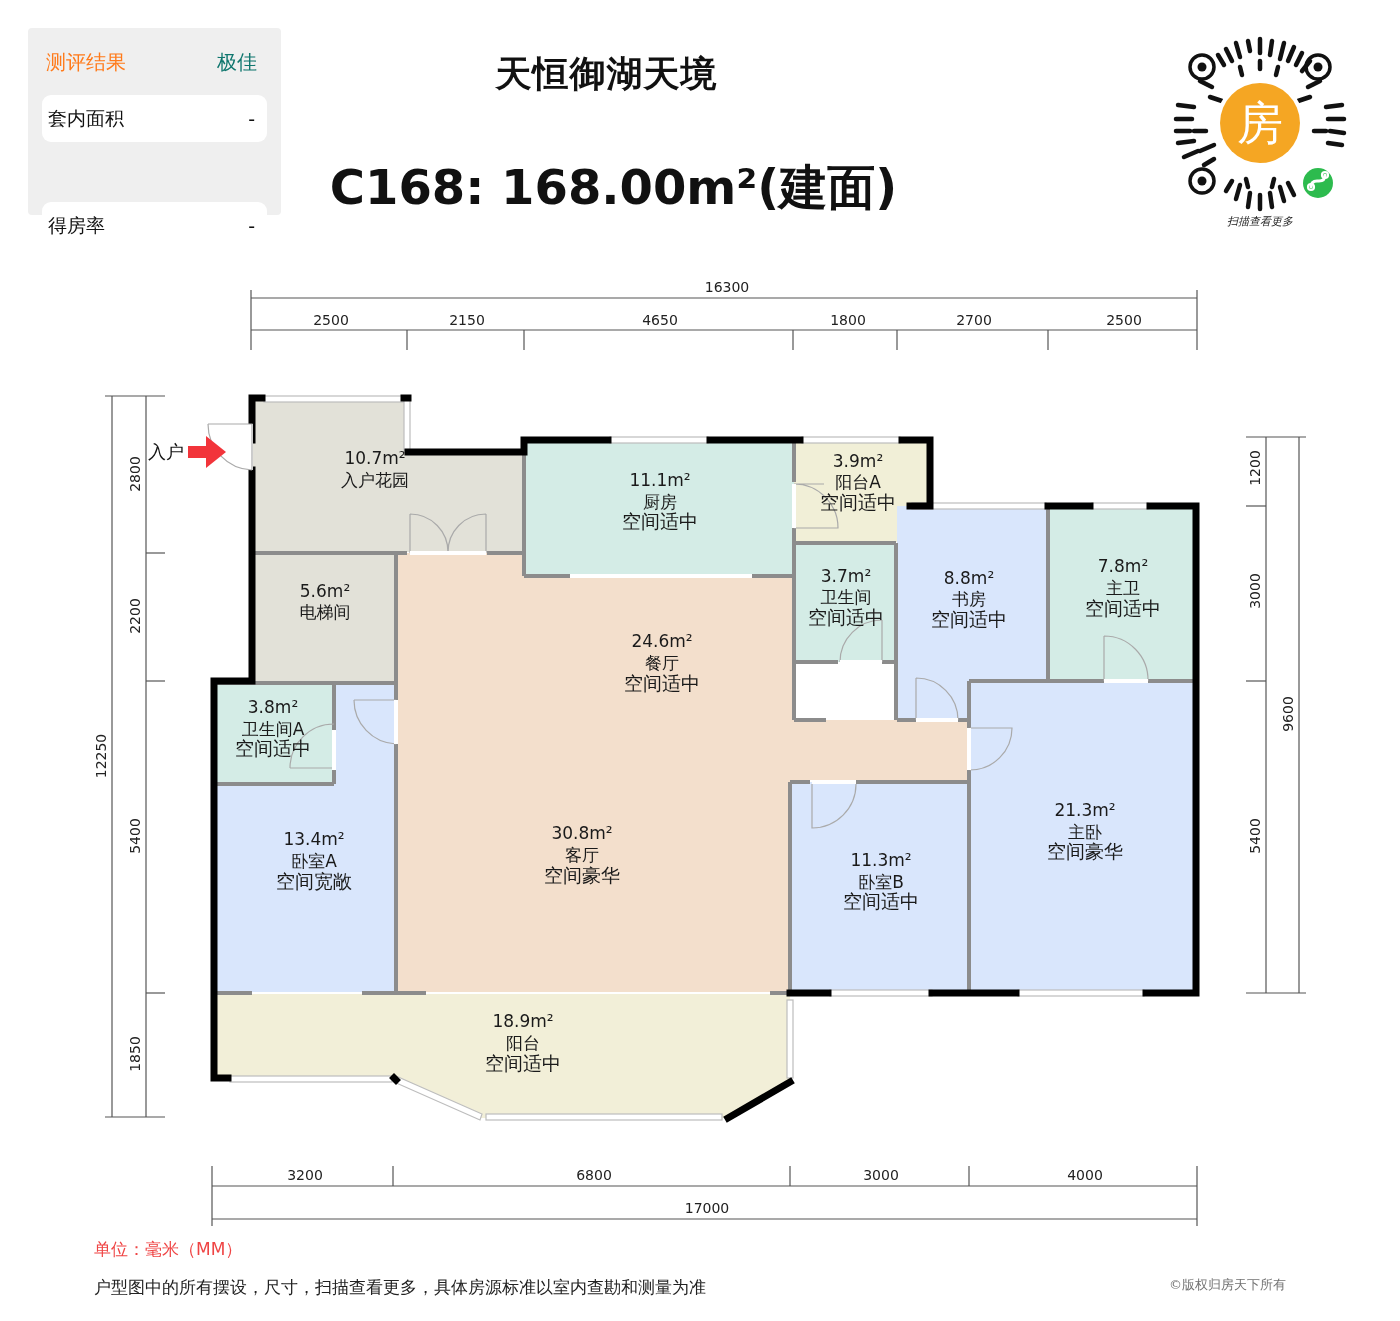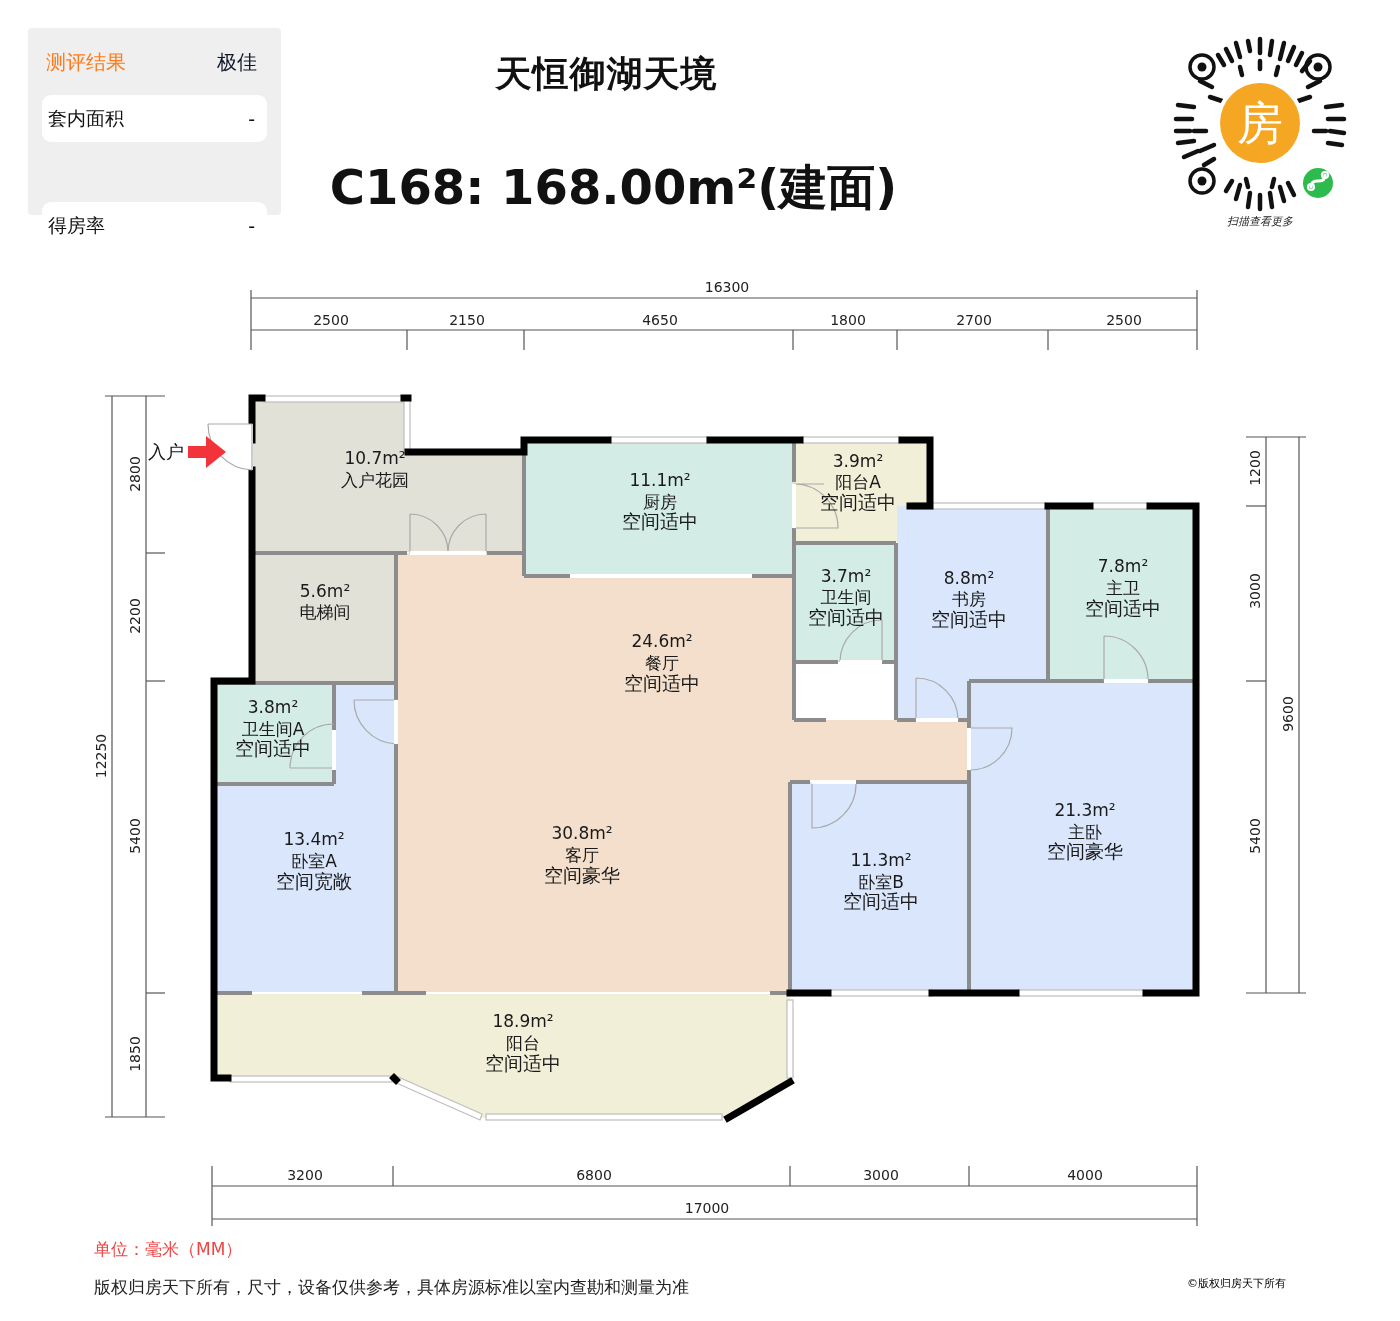--- a/index.html
+++ b/index.html
@@ -2,38 +2,38 @@
 <html><head>
 <meta charset="utf-8">
 <style>
   * { box-sizing: border-box; margin: 0; padding: 0; }
   html, body { width: 1400px; height: 1321px; background: #ffffff; overflow: hidden; }
   body { position: relative; font-family: "DejaVu Sans", "Liberation Sans", sans-serif; color: #1a1a1a; }
 
   .eval-card { position: absolute; left: 28px; top: 28px; width: 253px; height: 187px; background: #efefef; border-radius: 4px; }
   .eval-head { position: absolute; left: 18px; top: 21px; right: 24px; display: flex; justify-content: space-between; font-size: 20px; }
   .eval-head .label { color: #ff7a1a; }
-  .eval-head .value { color: #0f172a; }
+  .eval-head .value { color: #0f766e; }
   .eval-row { position: absolute; left: 14px; width: 225px; height: 47px; background: #ffffff; border-radius: 9px; display: flex; justify-content: space-between; align-items: center; padding: 0 12px 0 6px; font-size: 19px; color: #111; }
   .eval-row.r1 { top: 67px; }
   .eval-row.r2 { top: 136px; margin-top: 38px; }
 
   .title { position: absolute; left: 0; width: 1213px; text-align: center; font-weight: bold; color: #111; }
   .title.t1 { top: 50px; font-size: 36px; letter-spacing: 1px; }
   .title.t2 { top: 156px; font-size: 48px; margin-left: 7px; }
 
   .qr { position: absolute; left: 1170px; top: 35px; width: 180px; height: 180px; }
   .qr-caption { position: absolute; left: 1170px; top: 214px; width: 180px; text-align: center; font-size: 11px; color: #222; font-style: italic; }
 
   .plan { position: absolute; left: 0; top: 0; width: 1400px; height: 1321px; pointer-events: none; }
   .plan .hit { pointer-events: auto; }
 
   .foot-unit { position: absolute; left: 94px; top: 1238px; font-size: 17px; color: #ef4444; }
   .foot-note { position: absolute; left: 94px; top: 1276px; font-size: 17px; color: #222; }
-  .foot-copy { position: absolute; right: 114px; top: 1276px; font-size: 11px; color: #000000; }
+  .foot-copy { position: absolute; right: 114px; top: 1276px; font-size: 13px; color: #737373; }
 </style>
 </head>
 <body>
 
 <div class="eval-card">
   <div class="eval-head">
     <span class="label">测评结果</span>
     <span class="value">极佳</span>
   </div>
   <div class="eval-row r1">
@@ -375,14 +375,14 @@
     </g>
     <g>
       <text x="523" y="1027">18.9m²</text>
       <text x="523" y="1049">阳台</text>
       <text x="523" y="1070" font-size="19">空间适中</text>
     </g>
   </g>
 </svg>
 
 <div class="foot-unit">单位：毫米（MM）</div>
-<div class="foot-note">版权归房天下所有，尺寸，设备仅供参考，具体房源标准以室内查勘和测量为准</div>
+<div class="foot-note">户型图中的所有摆设，尺寸，扫描查看更多，具体房源标准以室内查勘和测量为准</div>
 <div class="foot-copy">©版权归房天下所有</div>
 
 </body></html>

